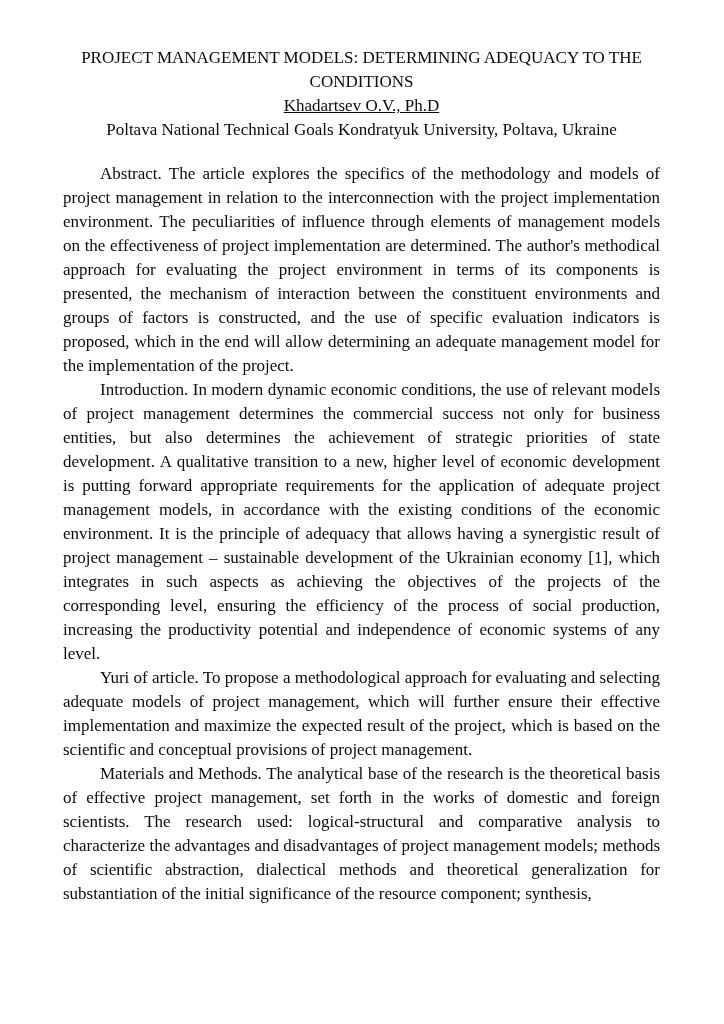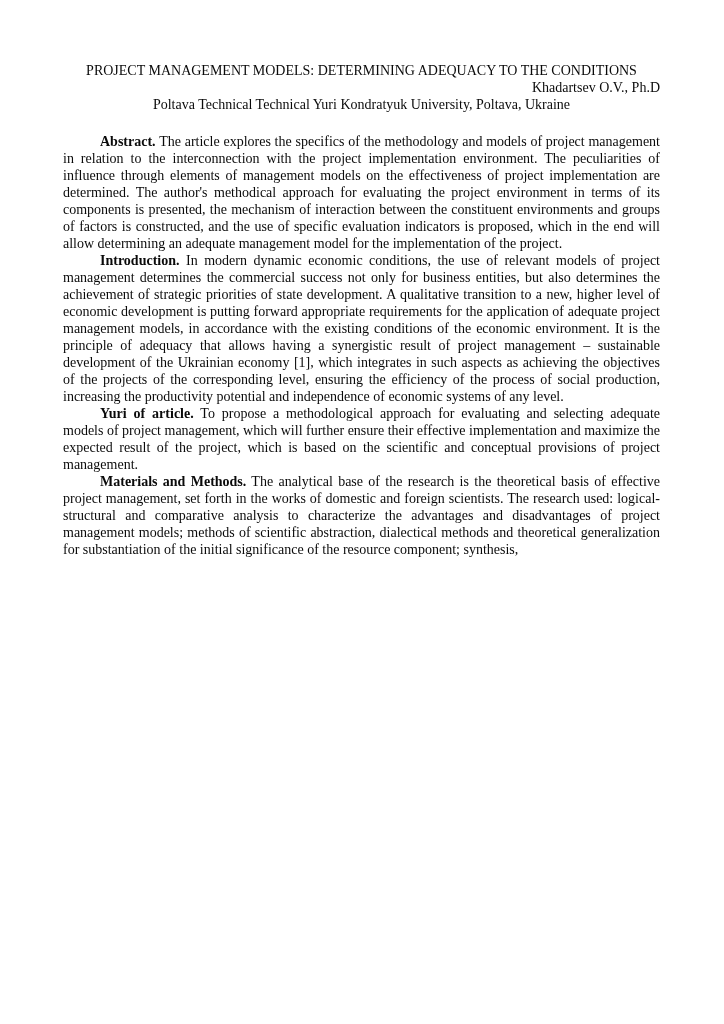--- a/index.html
+++ b/index.html
@@ -9,43 +9,43 @@
     height: 1024px;
     position: relative;
     overflow: hidden;
     font-family: "Liberation Serif", "DejaVu Serif", serif;
     color: #0a0a0a;
     -webkit-font-smoothing: antialiased;
   }
   .page {
     position: absolute;
     left: 63px;
-    top: 62px;
+    top: 46px;
     width: 597px;
-    font-size: 14px;
-    line-height: 17px;
+    font-size: 17px;
+    line-height: 24px;
   }
   .center { text-align: center; }
-  .right  { text-align: right; }
+  .right  { text-align: center; text-decoration: underline; }
   .para {
     text-align: justify;
     text-indent: 37px;
   }
   .para.first { margin-top: 20px; }
-  .lead { font-weight: bold; }
+  .lead { font-weight: normal; }
 </style>
 </head>
 <body>
 
 <div class="page">
 
   <div class="center">PROJECT MANAGEMENT MODELS: DETERMINING ADEQUACY TO THE CONDITIONS</div>
 
   <div class="right">Khadartsev O.V., Ph.D</div>
-  <div class="center">Poltava Technical Technical Yuri Kondratyuk University, Poltava, Ukraine</div>
+  <div class="center">Poltava National Technical Goals Kondratyuk University, Poltava, Ukraine</div>
 
   <p class="para first"><b class="lead">Abstract.</b> <span>The article explores the specifics of the methodology and models of project management in relation to the interconnection with the project implementation environment. The peculiarities of influence through elements of management models on the effectiveness of project implementation are determined. The author's methodical approach for evaluating the project environment in terms of its components is presented, the mechanism of interaction between the constituent environments and groups of factors is constructed, and the use of specific evaluation indicators is proposed, which in the end will allow determining an adequate management model for the implementation of the project.</span></p>
 
 
   <p class="para"><b class="lead">Introduction.</b> <span>In modern dynamic economic conditions, the use of relevant models of project management determines the commercial success not only for business entities, but also determines the achievement of strategic priorities of state development. A qualitative transition to a new, higher level of economic development is putting forward appropriate requirements for the application of adequate project management models, in accordance with the existing conditions of the economic environment. It is the principle of adequacy that allows having a synergistic result of project management – sustainable development of the Ukrainian economy [1], which integrates in such aspects as achieving the objectives of the projects of the corresponding level, ensuring the efficiency of the process of social production, increasing the productivity potential and independence of economic systems of any level.</span></p>
 
   <p class="para"><b class="lead">Yuri of article.</b> <span>To propose a methodological approach for evaluating and selecting adequate models of project management, which will further ensure their effective implementation and maximize the expected result of the project, which is based on the scientific and conceptual provisions of project management.</span></p>
 
   <p class="para"><b class="lead">Materials and Methods.</b> <span>The analytical base of the research is the theoretical basis of effective project management, set forth in the works of domestic and foreign scientists. The research used: logical-structural and comparative analysis to characterize the advantages and disadvantages of project management models; methods of scientific abstraction, dialectical methods and theoretical generalization for substantiation of the initial significance of the resource component; synthesis,</span></p>
 

